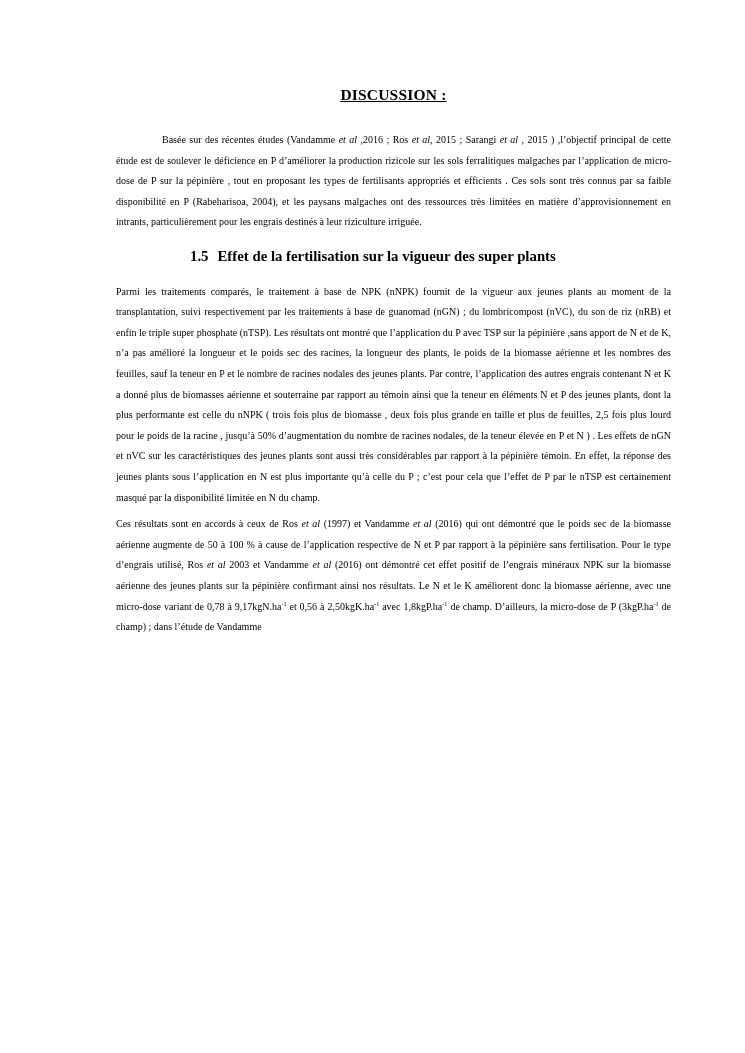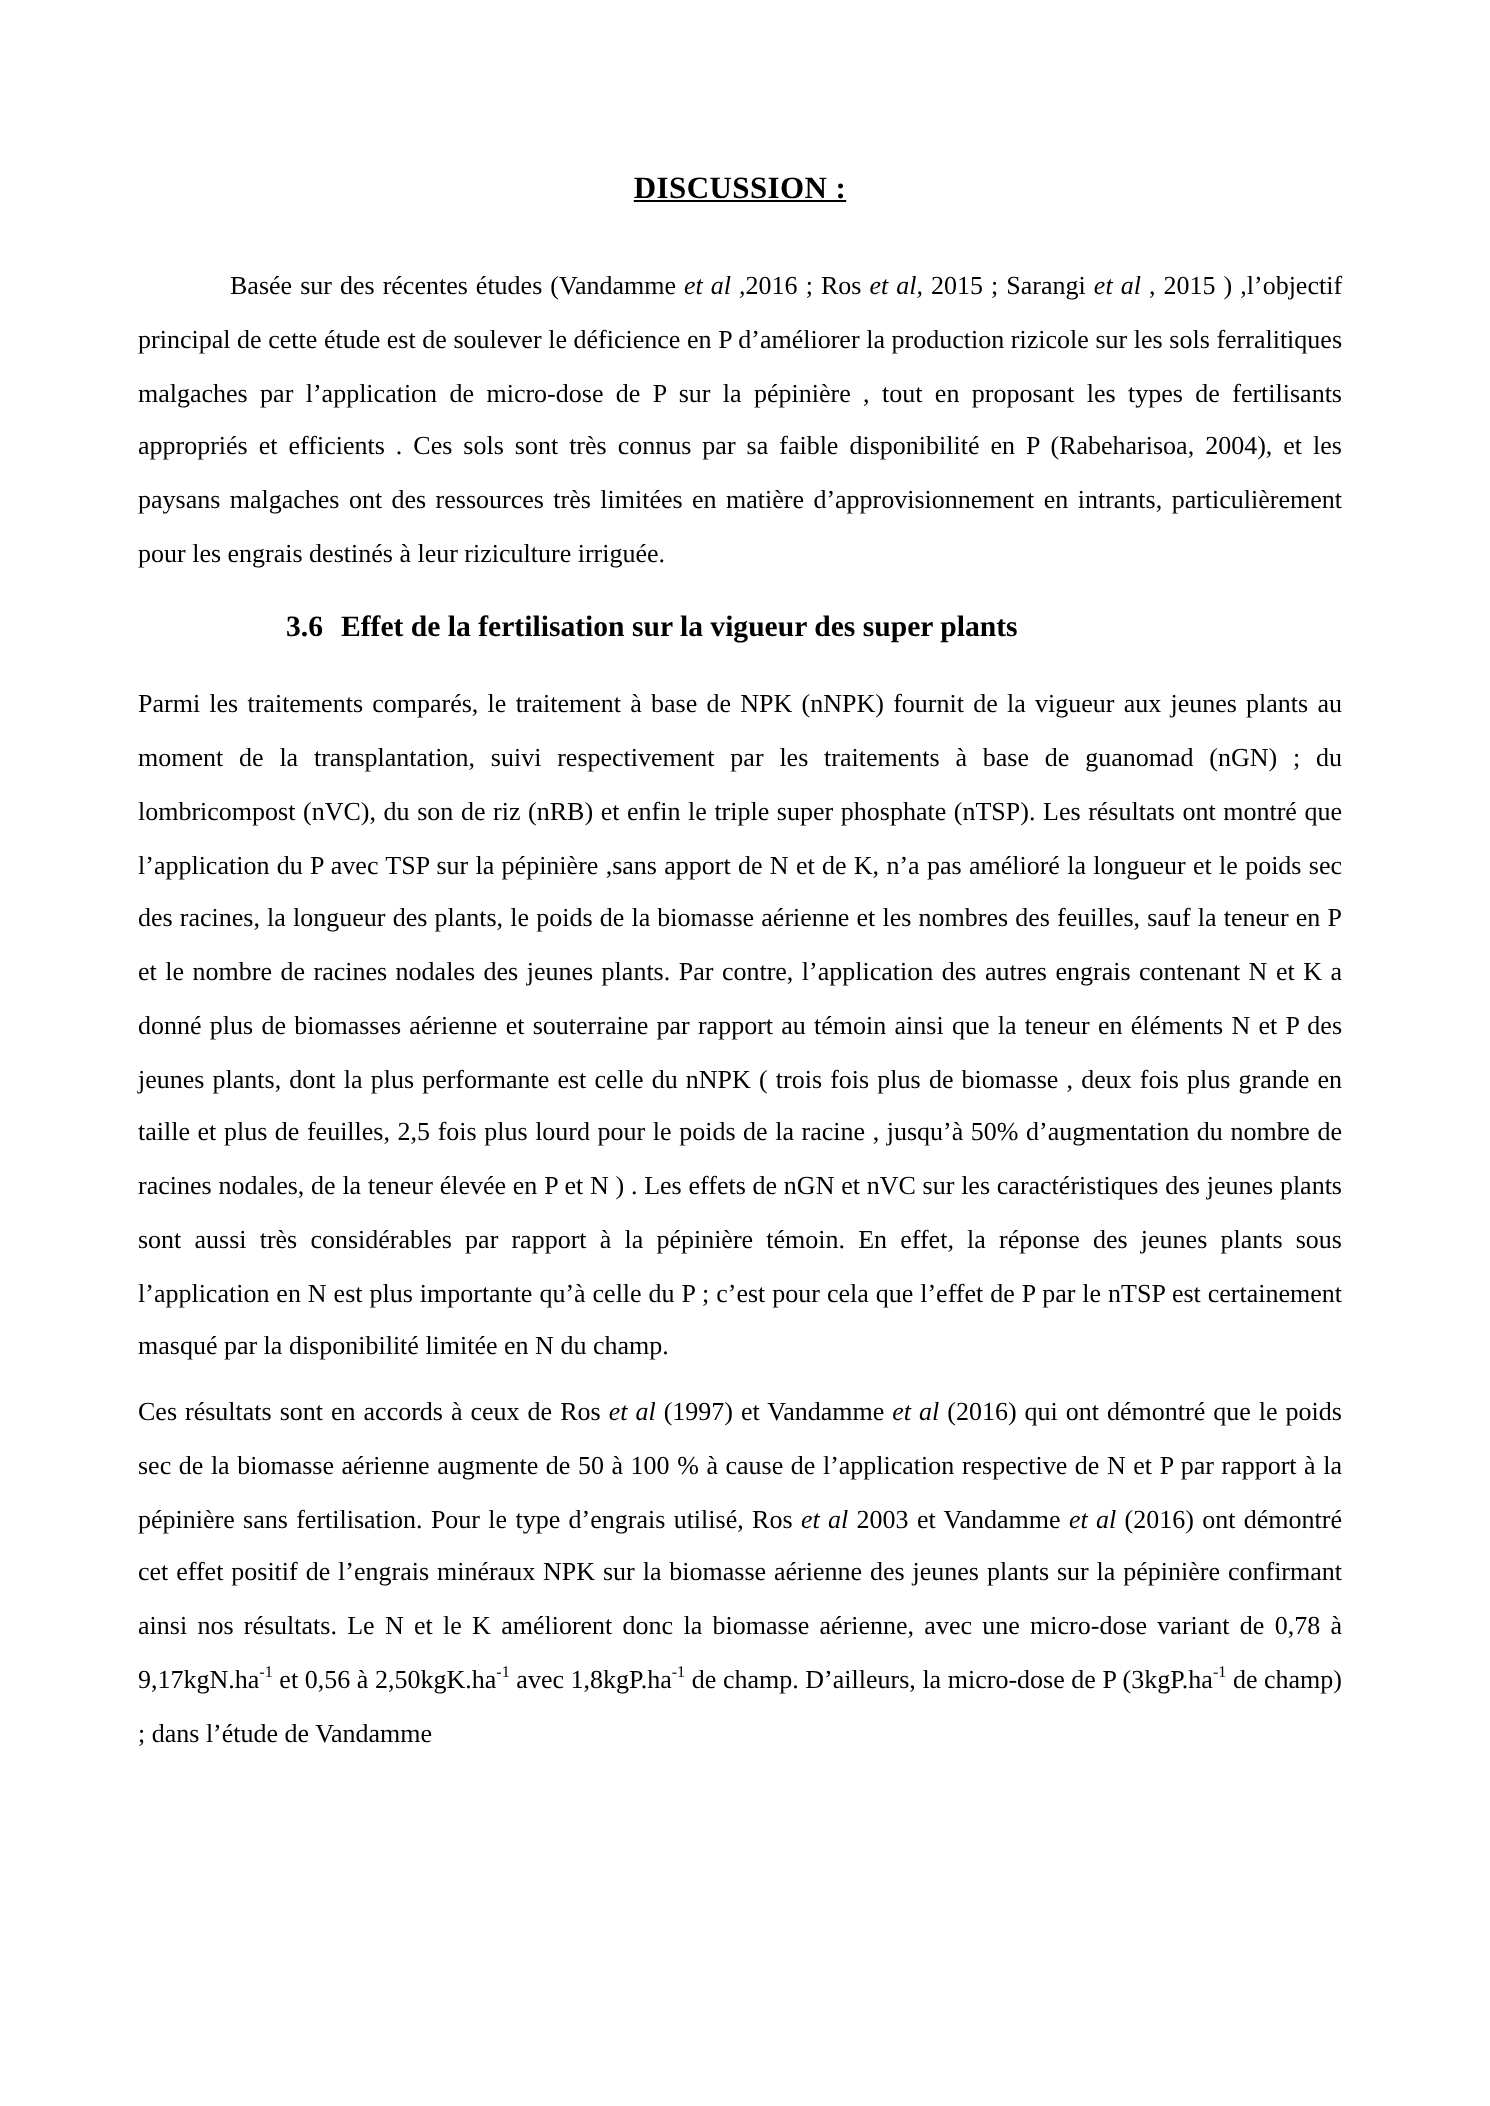--- a/index.html
+++ b/index.html
@@ -15,32 +15,32 @@
     position: relative;
     overflow: hidden;
   }
   .page {
     position: absolute;
     left: 0; top: 0;
     width: 745px;
     height: 1053px;
     background: #fff;
     box-sizing: border-box;
-    padding: 86px 74px 40px 69px;
+    padding: 86px 74px 40px 116px;
   }
   .doc-title {
     text-align: center;
     font-weight: bold;
     font-size: 15.5px;
     letter-spacing: 0.2px;
     text-decoration: underline;
     margin: 0 0 26px 0;
   }
   p.body-par {
-    font-size: 13px;
+    font-size: 10px;
     line-height: 2.06;
     text-align: justify;
     margin: 0 0 6px 0;
     text-justify: inter-word;
     hyphens: none;
   }
   p.first-par {
     text-indent: 46px;
   }
   .section-heading {
@@ -70,19 +70,19 @@
 </style>
 </head>
 <body>
 
 <div class="page">
 
   <h1 class="doc-title">DISCUSSION :</h1>
 
   <p class="body-par first-par"><span>Basée sur des récentes études (Vandamme </span><i>et al</i><span> ,2016 ;  Ros </span><i>et al,</i><span> 2015 ; Sarangi </span><i>et al</i><span> , 2015 ) ,l’objectif principal de cette étude est de soulever le déficience en P d’améliorer la production rizicole sur les sols ferralitiques malgaches par l’application de micro-dose de P sur la pépinière , tout en proposant les types de fertilisants appropriés et efficients . Ces sols sont très connus par sa faible disponibilité en P (Rabeharisoa, 2004), et les paysans malgaches ont des ressources très limitées en matière d’approvisionnement en intrants, particulièrement pour les engrais destinés à leur  riziculture irriguée.</span></p>
 
-  <div class="section-heading"><span class="num">3.6</span><span>Effet de la fertilisation sur la vigueur des super plants</span></div>
+  <div class="section-heading"><span class="num">1.5</span><span>Effet de la fertilisation sur la vigueur des super plants</span></div>
 
   <p class="body-par">Parmi les traitements comparés, le traitement à base de NPK (nNPK) fournit de la vigueur aux jeunes plants au moment de la transplantation, suivi respectivement par les traitements à base de guanomad (nGN) ; du lombricompost (nVC), du son de riz (nRB) et enfin le triple super phosphate (nTSP). Les résultats ont montré que l’application du P avec TSP sur la pépinière ,sans apport de N et de K, n’a pas amélioré la longueur et le poids sec des racines, la longueur des plants, le poids de la biomasse aérienne et les nombres des feuilles, sauf la teneur en P et le nombre de racines nodales des jeunes plants. Par contre, l’application des autres engrais contenant N et K a donné plus de biomasses aérienne et souterraine par rapport au témoin ainsi que la teneur en éléments  N et P des jeunes plants, dont la plus performante est celle du nNPK ( trois fois plus de biomasse , deux fois plus grande en taille et plus de feuilles, 2,5 fois plus lourd pour le poids de la racine , jusqu’à 50% d’augmentation du nombre de racines nodales, de la teneur élevée en P et N ) . Les effets de nGN et nVC  sur les caractéristiques des jeunes plants sont aussi très considérables par rapport à la pépinière témoin. En effet, la réponse des jeunes plants sous l’application en N est plus importante qu’à celle du P ; c’est pour cela que l’effet de P par le nTSP est certainement masqué par la disponibilité limitée en N du champ.</p>
 
   <p class="body-par"><span> Ces résultats sont en accords à ceux de Ros </span><i>et al</i><span> (1997)  et Vandamme </span><i>et al</i><span> (2016) qui ont démontré que le poids sec de la biomasse aérienne augmente de 50 à 100 % à cause de l’application respective de N et P par rapport à la pépinière sans fertilisation.  Pour le type d’engrais utilisé, Ros </span><i>et al</i><span> 2003 et Vandamme </span><i>et al</i><span> (2016) ont démontré cet effet positif de l’engrais minéraux NPK sur la biomasse aérienne des jeunes plants sur la pépinière confirmant ainsi nos résultats. Le N et le K améliorent donc la biomasse aérienne, avec une micro-dose variant de 0,78 à 9,17kgN.ha</span><sup>-1</sup><span> et 0,56 à 2,50kgK.ha</span><sup>-1</sup><span> avec 1,8kgP.ha</span><sup>-1</sup><span> de champ. D’ailleurs, la micro-dose de P (3kgP.ha</span><sup>-1</sup><span> de champ) ; dans l’étude de  Vandamme </span></p>
 
 </div>
 
 </body></html>

